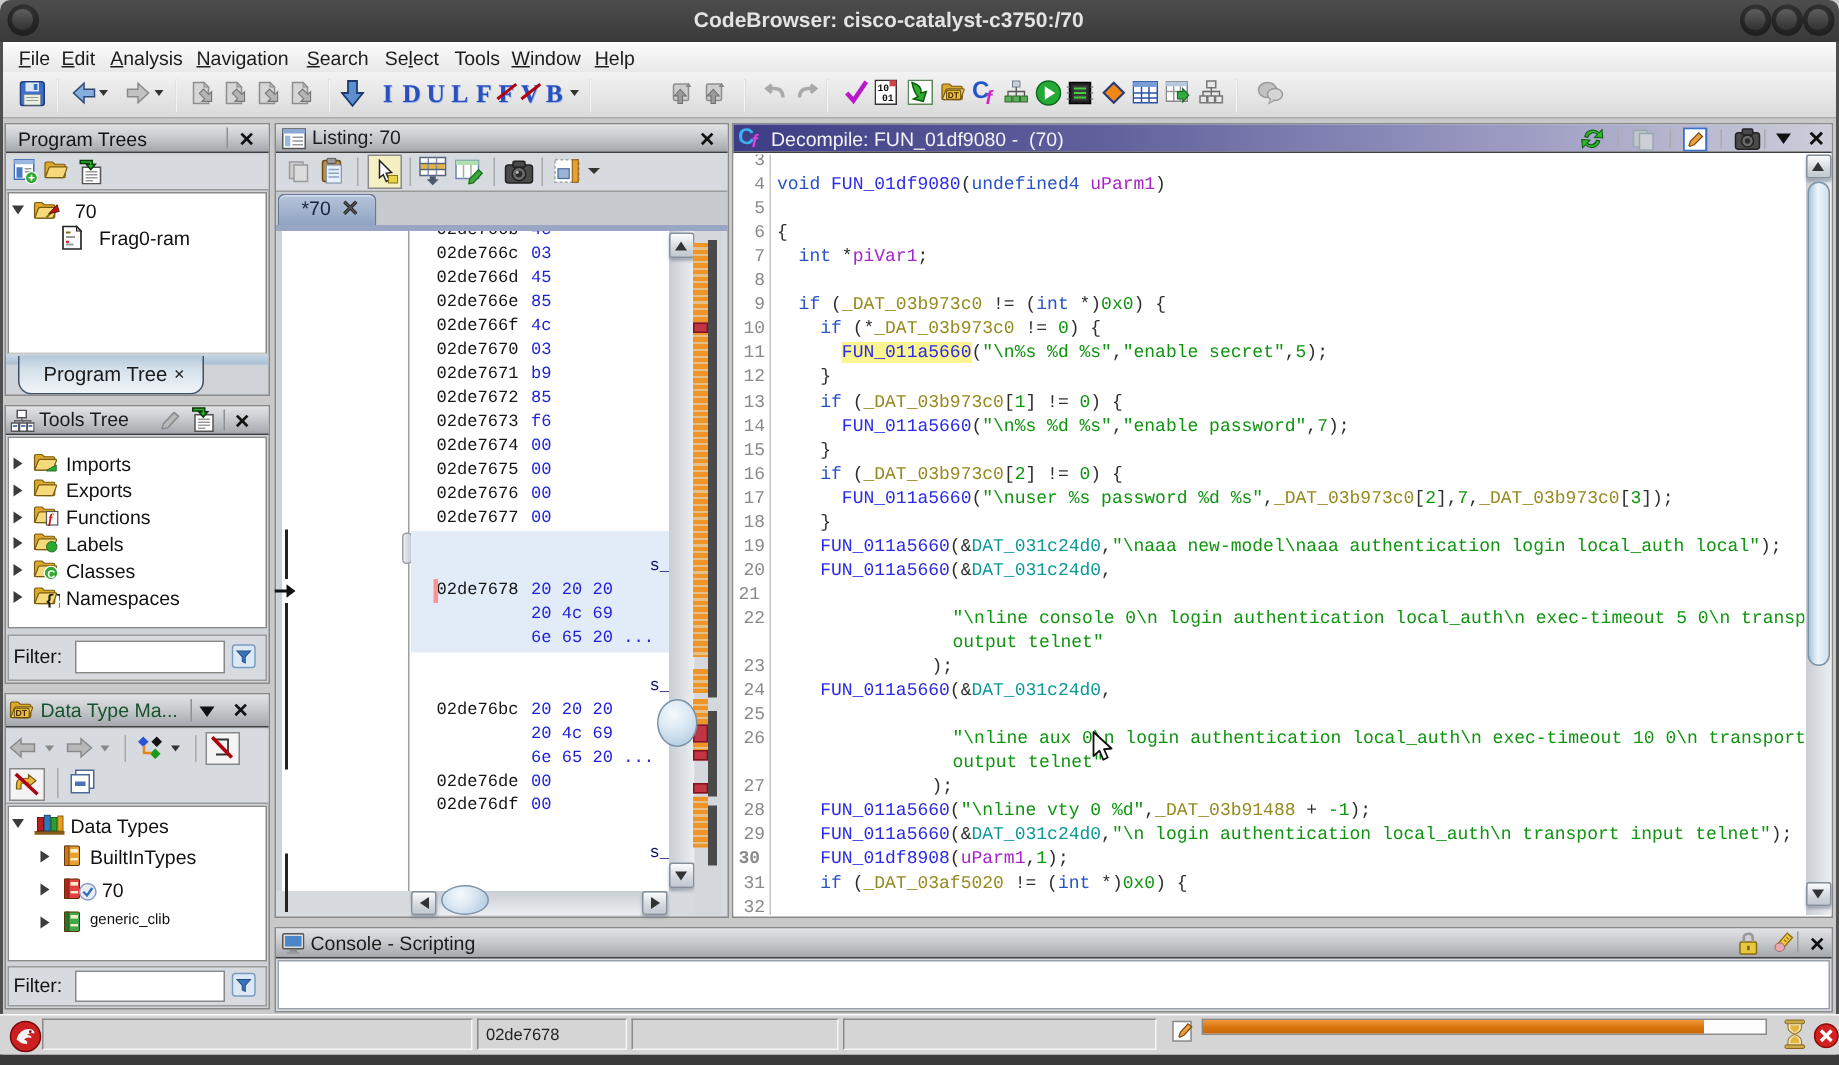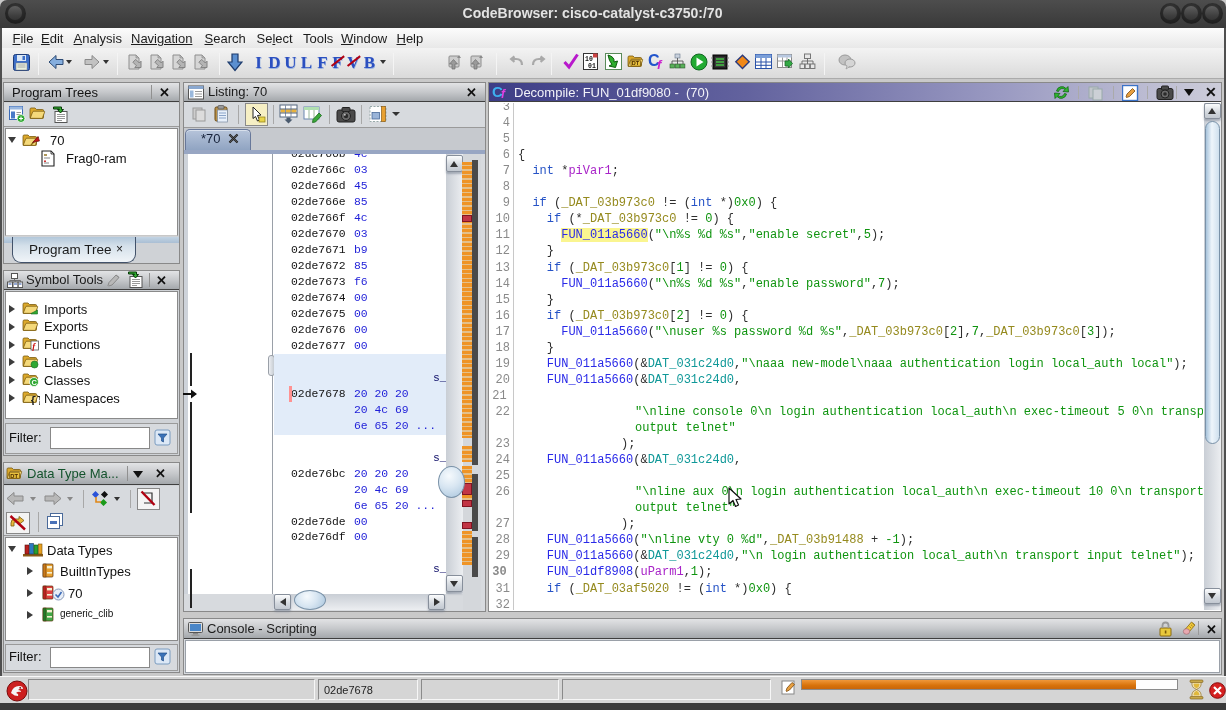--- a/index.html
+++ b/index.html
@@ -37,21 +37,21 @@
     <div class="abs" style="left:3.5px;top:3.5px;width:14px;height:14px;border-radius:50%;background:linear-gradient(180deg,#5f5f5f,#3e3e3e 70%,#343434);"></div>
   </div>
 <div class="abs" style="left:0;top:5px;width:1185px;text-align:center;font-size:14px;font-weight:bold;color:#e3e3e3;">CodeBrowser: cisco-catalyst-c3750:/70</div>
 <div class="abs" style="left:0;top:28px;width:2px;height:682px;background:#4f4f4f;"></div>
 <div class="abs" style="left:1224px;top:28px;width:2px;height:682px;background:#4f4f4f;"></div>
 <div class="abs" style="left:0;top:703px;width:1226px;height:7px;background:#3a3a3a;"></div>
 <div class="abs" style="left:2px;top:28px;width:1222px;height:20px;background:linear-gradient(180deg,#fcfcfc,#e8e8e8);"></div>
 <div class="menu" style="left:12.5px;"><u>F</u>ile</div>
 <div class="menu" style="left:41px;"><u>E</u>dit</div>
 <div class="menu" style="left:73.5px;"><u>A</u>nalysis</div>
-<div class="menu" style="left:131px;text-decoration:underline;"><u>N</u>avigation</div>
+<div class="menu" style="left:131px;"><u>N</u>avigation</div>
 <div class="menu" style="left:204.5px;"><u>S</u>earch</div>
 <div class="menu" style="left:256.5px;">Se<u>l</u>ect</div>
 <div class="menu" style="left:303px;">Tools</div>
 <div class="menu" style="left:341px;"><u>W</u>indow</div>
 <div class="menu" style="left:396.5px;"><u>H</u>elp</div>
 <div class="abs" style="left:2px;top:48px;width:1222px;height:31px;background:linear-gradient(180deg,#f3f3f3,#dadada);border-bottom:1px solid #ababab;"></div>
 <svg class="abs" style="left:13px;top:54px;" width="17" height="17" viewBox="0 0 17 17">
     <rect x="0.5" y="0.5" width="16" height="16" rx="2" fill="#3d6fc8" stroke="#1e3c78"></rect>
     <rect x="4" y="1" width="9" height="6" fill="#dce8f4"></rect>
     <rect x="9.5" y="2" width="2.5" height="4" fill="#3d6fc8"></rect>
@@ -262,21 +262,21 @@
 <svg class="abs" style="left:7px;top:273px;" width="16" height="15" viewBox="0 0 16 15">
     <rect x="4.5" y="0.5" width="6" height="5" fill="#fff" stroke="#555"></rect>
     <rect x="0.5" y="9" width="5" height="5.5" fill="#fff" stroke="#555"></rect>
     <rect x="6" y="9" width="5" height="5.5" fill="#fff" stroke="#555"></rect>
     <rect x="11.2" y="9" width="4.5" height="5.5" fill="#fff" stroke="#555"></rect>
     <path d="M7.5 5.5 L7.5 7.5 M2.8 9 L2.8 7.5 L13.5 7.5 L13.5 9 M8.2 7.5 L8.2 9" stroke="#666" stroke-width="0.9" fill="none"></path>
     <rect x="1.5" y="10.5" width="3" height="1" fill="#2a52a8"></rect>
     <rect x="7" y="10.5" width="3" height="1" fill="#2a52a8"></rect>
     <rect x="12" y="10.5" width="2.5" height="1" fill="#2a52a8"></rect>
   </svg>
-<div class="abs" style="left:26px;top:272px;font-size:13px;color:#1b1b1b;">Symbol Tools</div>
+<div class="abs" style="left:26px;top:272px;font-size:13px;color:#1b1b1b;">Tools Tree</div>
 <svg class="abs" style="left:105px;top:272px;" width="17" height="17" viewBox="0 0 17 17">
     <path d="M3 13.5 L4 10.5 L11 3 L14 5.5 L7 13 L3.5 14 Z" fill="#b8b8b8" stroke="#8a8a8a"></path>
     <path d="M11 3 L14 5.5" stroke="#8a8a8a"></path>
   </svg>
 <svg class="abs" style="left:127px;top:271px;" width="17" height="17" viewBox="0 0 17 17">
     <rect x="3" y="5.5" width="12" height="11" fill="#fff" stroke="#555"></rect>
     <line x1="5" y1="8.5" x2="13" y2="8.5" stroke="#999"></line>
     <line x1="5" y1="10.5" x2="13" y2="10.5" stroke="#999"></line>
     <line x1="5" y1="12.5" x2="13" y2="12.5" stroke="#999"></line>
     <line x1="5" y1="14.5" x2="10" y2="14.5" stroke="#999"></line>
@@ -606,20 +606,21 @@
     <circle cx="9" cy="9" r="1.8" fill="#2a2a2a"></circle>
   </svg>
 <div class="abs" style="left:1176px;top:86px;width:1px;height:13px;background:#aaa;"></div>
 <div class="abs" style="left:1184px;top:89px;width:0;height:0;border-top:7px solid #111;border-left:5.5px solid transparent;border-right:5.5px solid transparent;"></div>
 <div class="x abs" style="left:1205px;top:84px;font-size:14px;">✕</div>
 <div class="abs" style="left:489px;top:103px;width:715px;height:507px;background:#fff;"></div>
 <div class="abs" style="left:513px;top:103px;width:1px;height:507px;background:#c8c8c8;"></div>
 <div class="abs" style="left:489px;top:103px;width:714px;height:507px;overflow:hidden;">
 <div class="abs mono ln" style="left:0px;top:-4.0px;width:21px;text-align:right;">3</div>
 <div class="abs mono ln" style="left:0px;top:12.0px;width:21px;text-align:right;">4</div>
+<div class="abs mono" style="left:29px;top:12.0px;"><span class="k ">void</span><span class="p "> </span><span class="f ">FUN_01df9080</span><span class="p ">(</span><span class="k ">undefined4</span><span class="p "> </span><span class="v ">uParm1</span><span class="p ">)</span></div>
 <div class="abs mono ln" style="left:0px;top:28.1px;width:21px;text-align:right;">5</div>
 <div class="abs mono ln" style="left:0px;top:44.1px;width:21px;text-align:right;">6</div>
 <div class="abs mono" style="left:29px;top:44.1px;"><span class="p ">{</span></div>
 <div class="abs mono ln" style="left:0px;top:60.2px;width:21px;text-align:right;">7</div>
 <div class="abs mono" style="left:29px;top:60.2px;"><span class="p ">  </span><span class="k ">int</span><span class="p "> *</span><span class="v ">piVar1</span><span class="p ">;</span></div>
 <div class="abs mono ln" style="left:0px;top:76.2px;width:21px;text-align:right;">8</div>
 <div class="abs mono ln" style="left:0px;top:92.2px;width:21px;text-align:right;">9</div>
 <div class="abs mono" style="left:29px;top:92.2px;"><span class="p ">  </span><span class="k ">if</span><span class="p "> (</span><span class="g ">_DAT_03b973c0</span><span class="p "> != (</span><span class="k ">int</span><span class="p "> *)</span><span class="c ">0x0</span><span class="p ">) {</span></div>
 <div class="abs mono ln" style="left:0px;top:108.3px;width:21px;text-align:right;">10</div>
 <div class="abs mono" style="left:29px;top:108.3px;"><span class="p ">    </span><span class="k ">if</span><span class="p "> (*</span><span class="g ">_DAT_03b973c0</span><span class="p "> != </span><span class="c ">0</span><span class="p ">) {</span></div>

